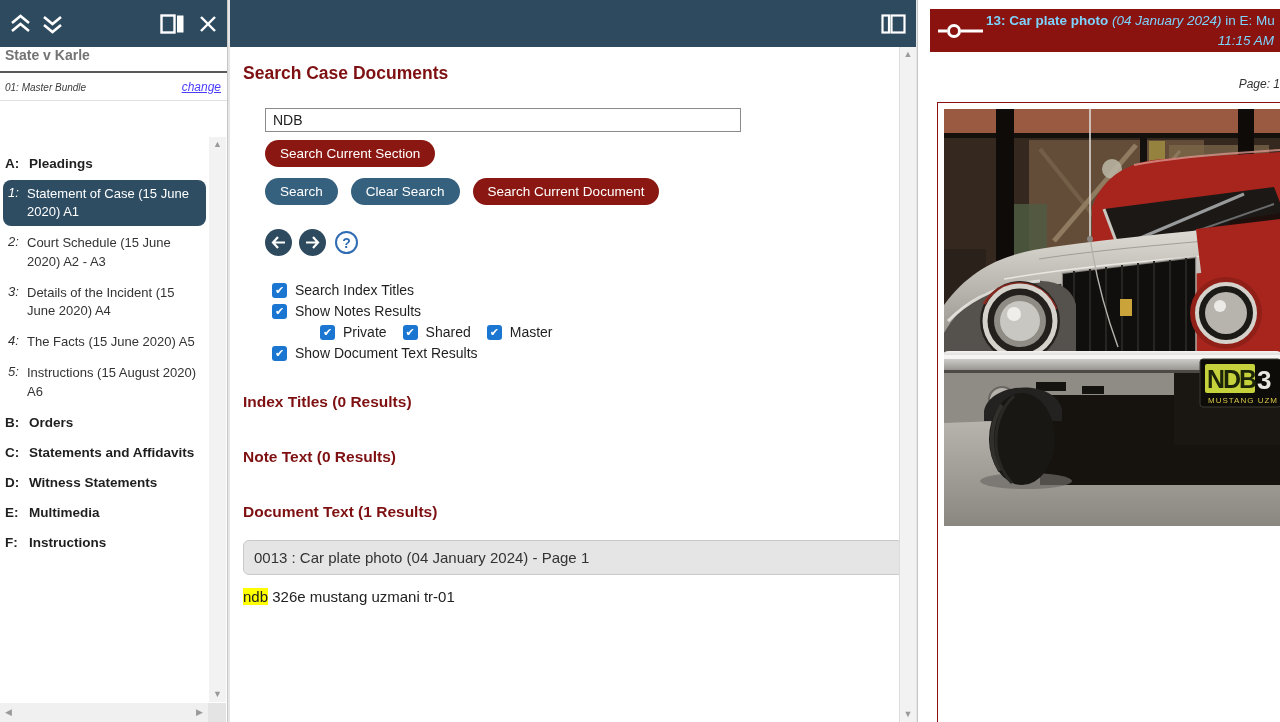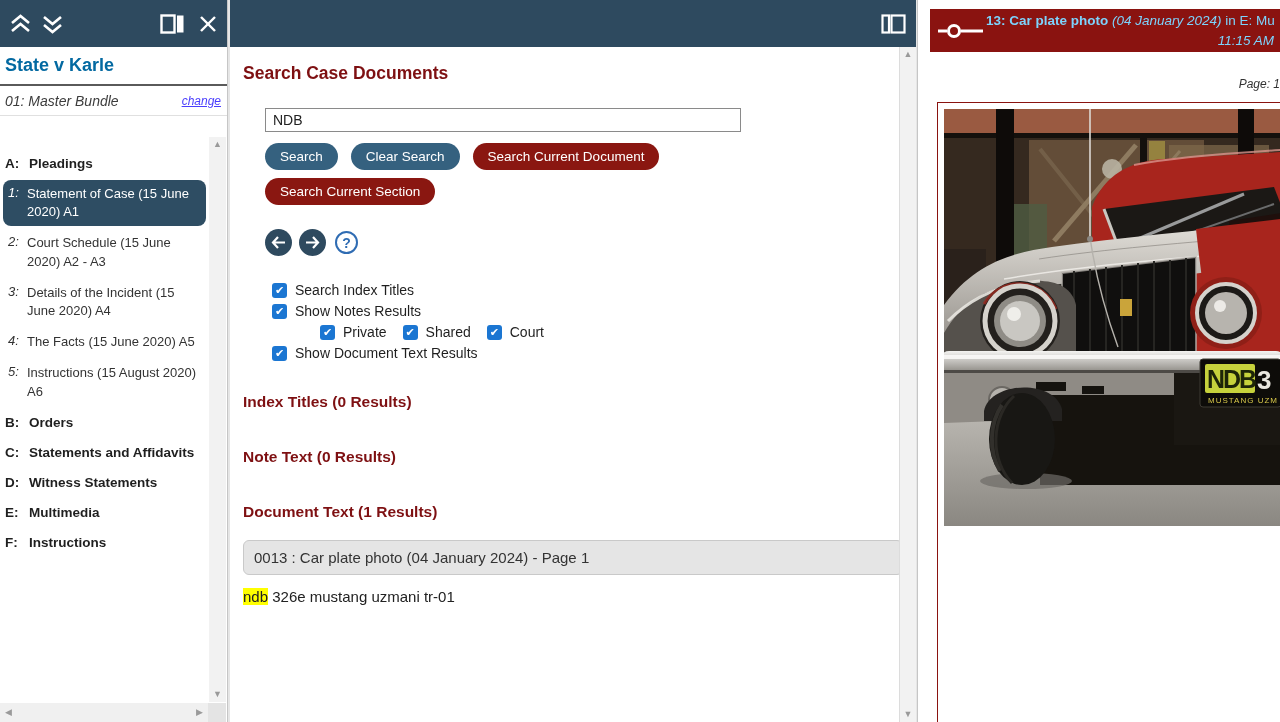--- a/index.html
+++ b/index.html
@@ -6,25 +6,25 @@
   html,body { width:1280px; height:722px; overflow:hidden; background:#d9d9d9;
               font-family:"Liberation Sans", sans-serif; }
   .stage { position:relative; width:1280px; height:722px; background:#e6e6e6; }
 
   
   .left-panel { position:absolute; left:0; top:0; width:228px; height:722px; background:#fff;
                 border-right:1px solid #c6c6c6; }
   .panel-header { height:47px; background:#2e4a5f; display:flex; align-items:center; padding:0 9px; }
   .hdr-icon { display:flex; align-items:center; justify-content:center; cursor:pointer; }
   .hdr-spacer { flex:1; }
-  .lp-title { font-size:18px; font-weight:bold; color:#0369a1; padding:8px 0 8px 5px;
+  .lp-title { font-size:14px; font-weight:bold; color:#737373; padding:0 0 8px 5px;
               border-bottom:2px solid #5a5a5a; }
   .lp-bundle { display:flex; justify-content:space-between; align-items:center;
                padding:7px 6px 6px 5px; border-bottom:1px solid #e0e0e0; }
-  .lp-bundle .bundle-label { font-style:italic; font-size:14px; color:#3c3c3c; }
+  .lp-bundle .bundle-label { font-style:italic; font-size:10px; color:#3c3c3c; }
   .lp-bundle a { font-style:italic; font-size:12px; color:#4a3dfd; text-decoration:underline; cursor:pointer; }
   .tree { position:absolute; top:137px; left:0; right:19px; bottom:20px; overflow:hidden; padding:10px 2px 0 3px; }
   .tree-section { display:flex; padding:6px 2px; font-size:13.5px; font-weight:bold; color:#1f1f1f; margin-top:3px; }
   .tree-section .sec-letter { width:24px; }
   .tree-item { display:flex; padding:5px 2px; font-size:13px; color:#333; margin-top:3px;
                border-radius:8px; cursor:pointer; }
   .tree-item .item-num { width:22px; font-style:italic; flex:none; padding-left:3px; }
   .tree-item .item-text { width:172px; line-height:1.4; }
   .tree-item.selected { background:#2e4d63; color:#fff; }
   
@@ -199,27 +199,27 @@
       </span>
     </div>
 
     <div class="mid-content">
       <div class="search-title">Search Case Documents</div>
 
       <div class="indent">
         <input class="search-input" type="text" value="NDB" style="">
       </div>
 
+      <div class="btn-row indent" style="margin-top:8px;">
+        <button class="btn btn-maroon">Search Current Section</button>
+      </div>
       <div class="btn-row indent">
         <button class="btn btn-blue">Search</button>
         <button class="btn btn-blue">Clear Search</button>
         <button class="btn btn-maroon">Search Current Document</button>
-      </div>
-      <div class="btn-row indent" style="margin-top:8px;">
-        <button class="btn btn-maroon">Search Current Section</button>
       </div>
 
       <div class="nav-row indent">
         <span class="circle-btn">
           <svg width="15" height="13" viewBox="0 0 15 13">
               <path d="M7 1 L2 6.5 L7 12 M2 6.5 H14" stroke="#fff" stroke-width="2.2" fill="none"></path>
             </svg>
         </span>
         <span class="circle-btn">
           <svg width="15" height="13" viewBox="0 0 15 13">
@@ -243,21 +243,21 @@
             <span class="sub-item">
               <span class="checkbox">✔</span>
               <span>Private</span>
             </span>
             <span class="sub-item">
               <span class="checkbox">✔</span>
               <span>Shared</span>
             </span>
             <span class="sub-item">
               <span class="checkbox">✔</span>
-              <span>Court</span>
+              <span>Master</span>
             </span>
           </span>
         </div>
         <div class="check-row">
           <span class="checkbox">✔</span>
           <span>Show Document Text Results</span>
         </div>
       </div>
 
       <div class="result-heading rh1">Index Titles (0 Results)</div>

